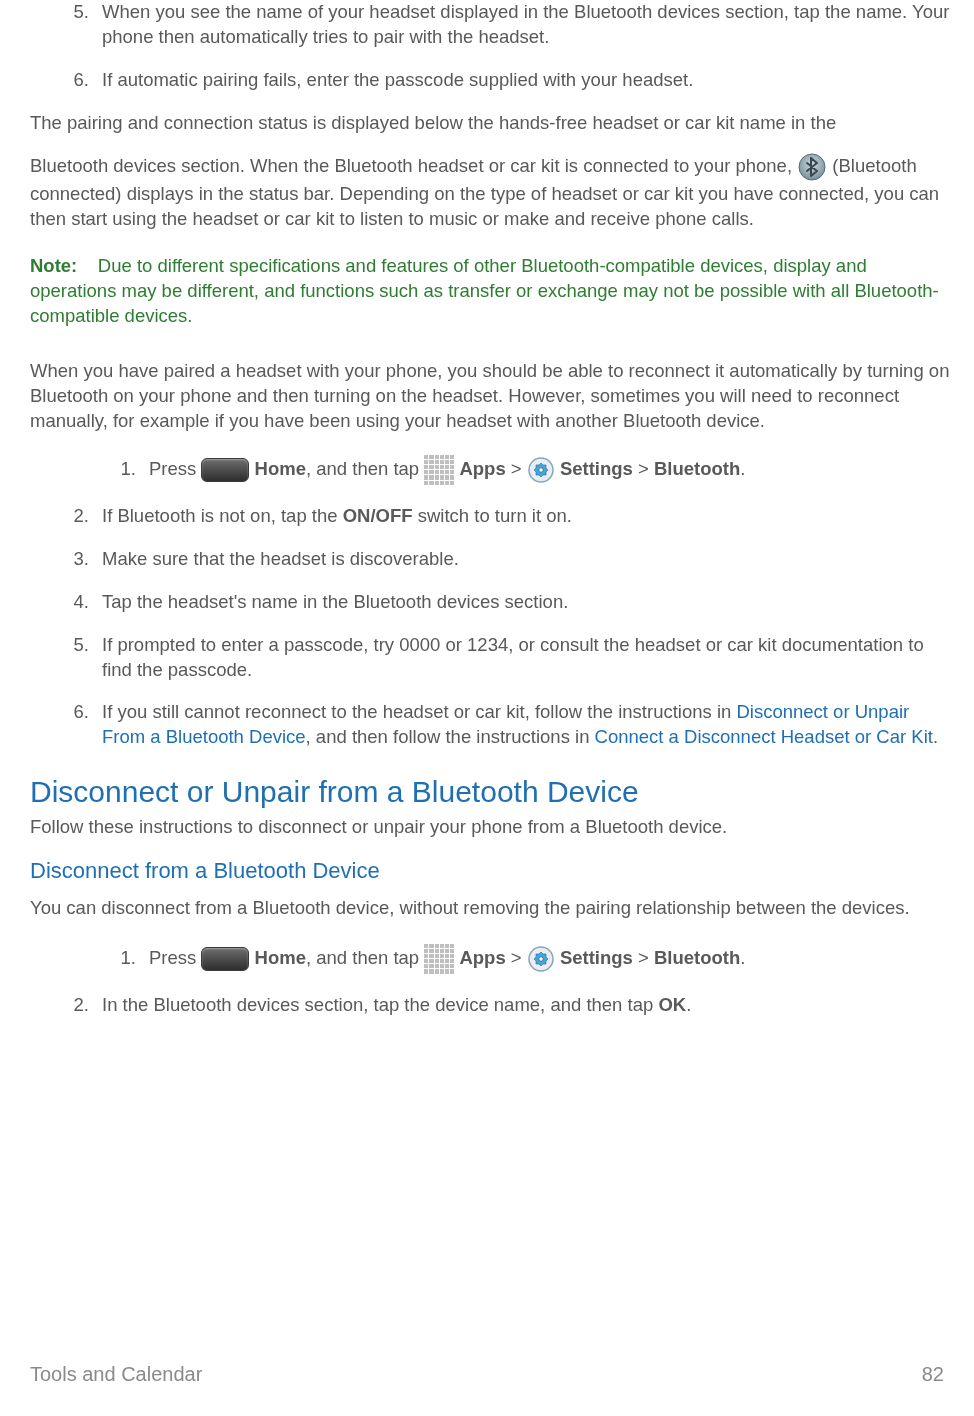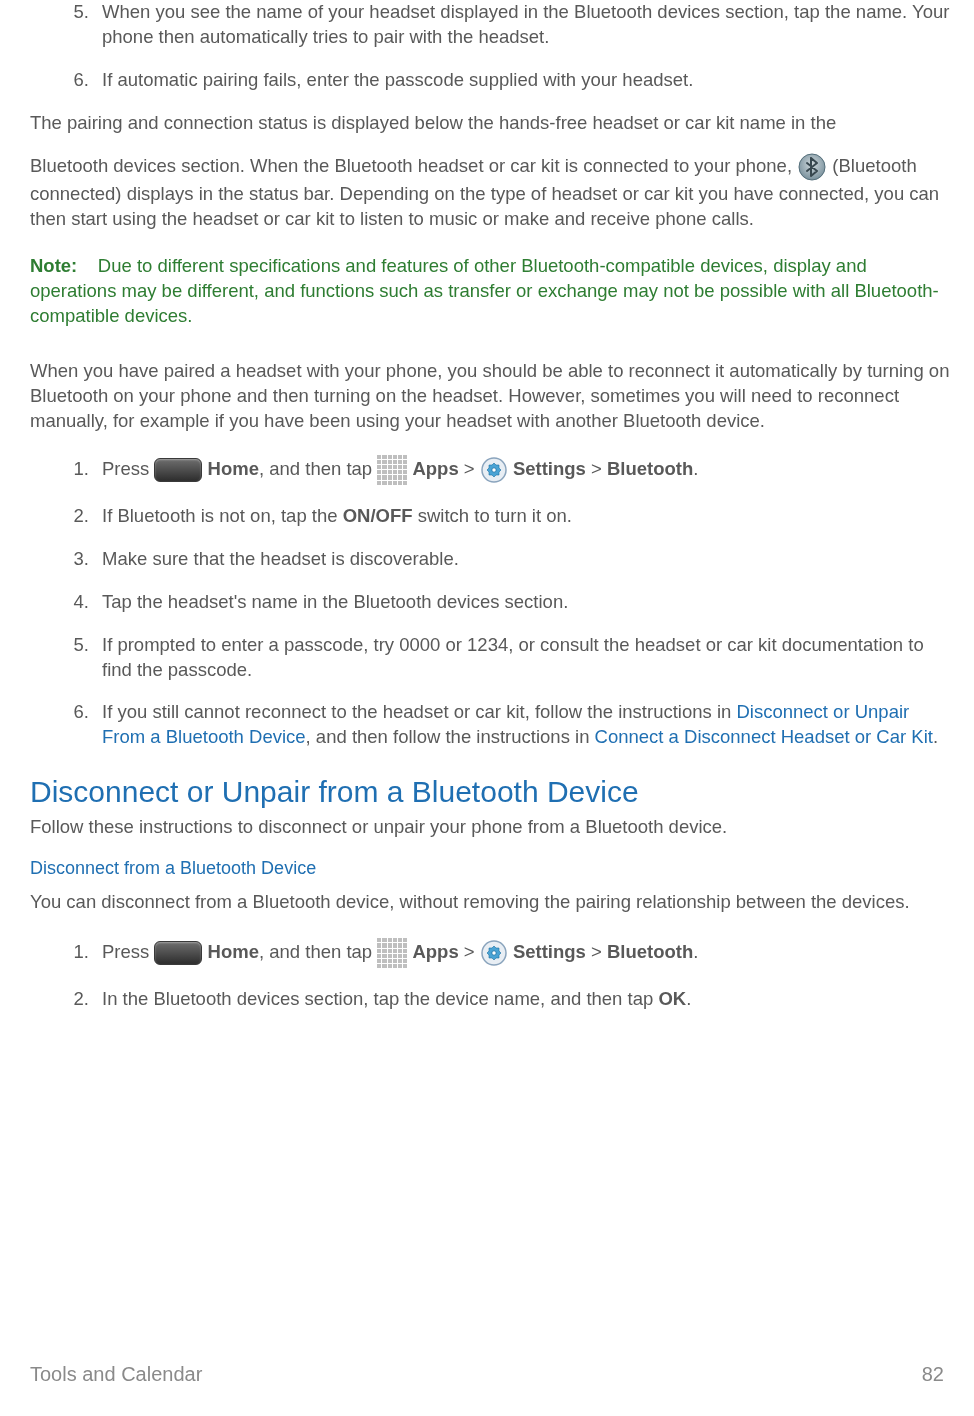--- a/index.html
+++ b/index.html
@@ -40,21 +40,21 @@
   }
   h2.section {
     color: #1f6fb2;
     font-weight: normal;
     font-size: 30px;
     margin: 22px 0 2px 0;
   }
   h3.subsection {
     color: #1f6fb2;
     font-weight: normal;
-    font-size: 18px;
+    font-size: 22px;
     margin: 16px 0 10px 0;
   }
   .intro {
     margin-bottom: 18px;
   }
   a.doclink {
     color: #1f6fb2;
     text-decoration: none;
   }
   b {
@@ -115,20 +115,21 @@
     width: 30px;
     height: 30px;
     display: inline-flex;
     align-items: center;
     justify-content: center;
     vertical-align: middle;
   }
   .icon-bt svg { display:block; }
   .step-line {
     line-height: 34px;
+    margin-left: 47px;
   }
 </style>
 </head>
 <body>
 
 <div class="page">
 
   <ol start="5">
     <li>When you see the name of your headset displayed in the Bluetooth devices section, tap the name. Your phone then automatically tries to pair with the headset.</li>
     <li>If automatic pairing fails, enter the passcode supplied with your headset.</li>

